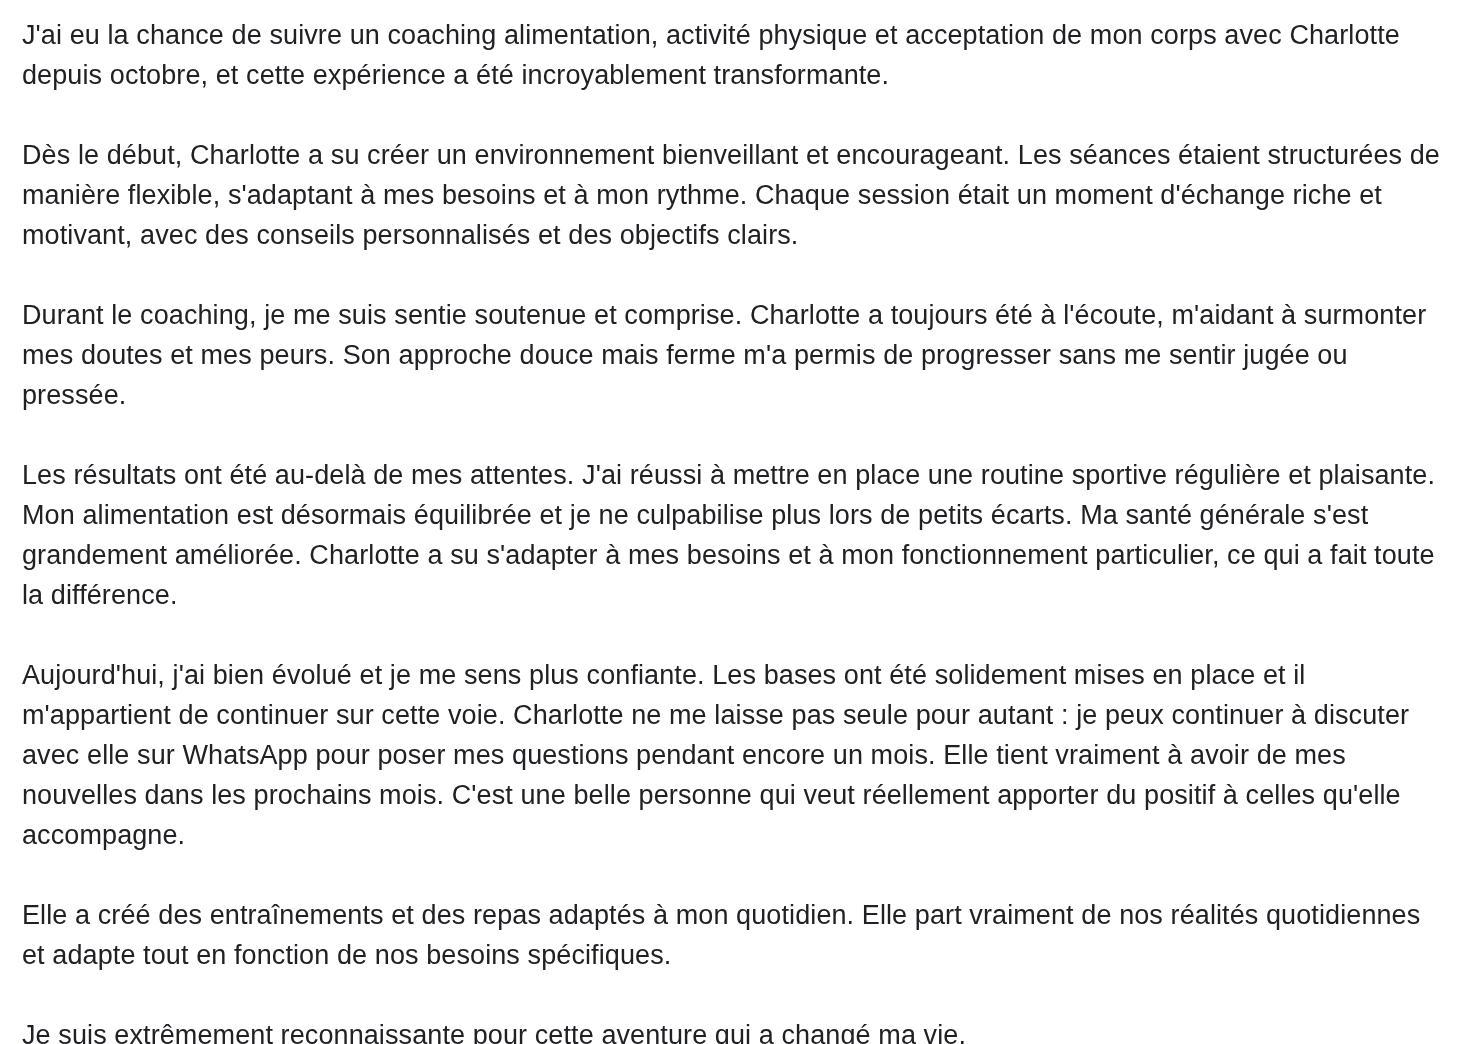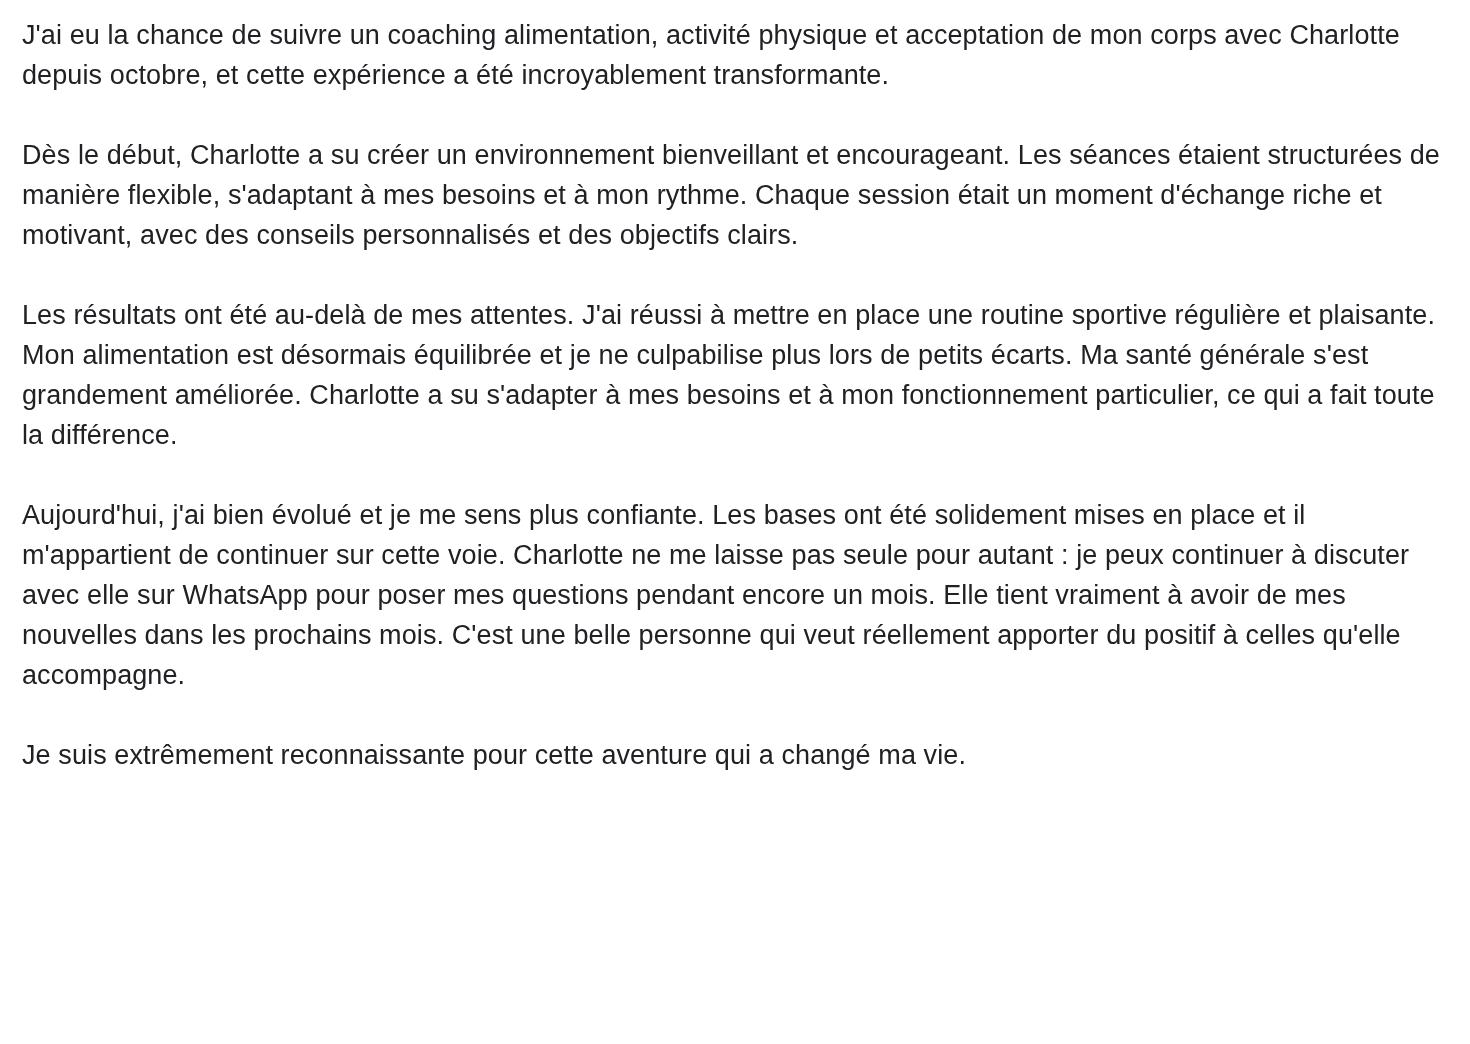--- a/index.html
+++ b/index.html
@@ -29,16 +29,18 @@
     .review-text p:last-child {
       margin-bottom: 0;
     }
   </style>
 </head>
 <body>
 
 <div class="review-text">
   <p>J'ai eu la chance de suivre un coaching alimentation, activité physique et acceptation de mon corps avec Charlotte depuis octobre, et cette expérience a été incroyablement transformante.</p>
   <p>Dès le début, Charlotte a su créer un environnement bienveillant et encourageant. Les séances étaient structurées de manière flexible, s'adaptant à mes besoins et à mon rythme. Chaque session était un moment d'échange riche et motivant, avec des conseils personnalisés et des objectifs clairs.</p>
+  <p>Durant le coaching, je me suis sentie soutenue et comprise. Charlotte a toujours été à l'écoute, m'aidant à surmonter mes doutes et mes peurs. Son approche douce mais ferme m'a permis de progresser sans me sentir jugée ou pressée.</p>
   <p>Les résultats ont été au-delà de mes attentes. J'ai réussi à mettre en place une routine sportive régulière et plaisante. Mon alimentation est désormais équilibrée et je ne culpabilise plus lors de petits écarts. Ma santé générale s'est grandement améliorée. Charlotte a su s'adapter à mes besoins et à mon fonctionnement particulier, ce qui a fait toute la différence.</p>
   <p>Aujourd'hui, j'ai bien évolué et je me sens plus confiante. Les bases ont été solidement mises en place et il m'appartient de continuer sur cette voie. Charlotte ne me laisse pas seule pour autant : je peux continuer à discuter avec elle sur WhatsApp pour poser mes questions pendant encore un mois. Elle tient vraiment à avoir de mes nouvelles dans les prochains mois. C'est une belle personne qui veut réellement apporter du positif à celles qu'elle accompagne.</p>
+  <p>Elle a créé des entraînements et des repas adaptés à mon quotidien. Elle part vraiment de nos réalités quotidiennes et adapte tout en fonction de nos besoins spécifiques.</p>
   <p>Je suis extrêmement reconnaissante pour cette aventure qui a changé ma vie.</p>
 </div>
 
 </body></html>

